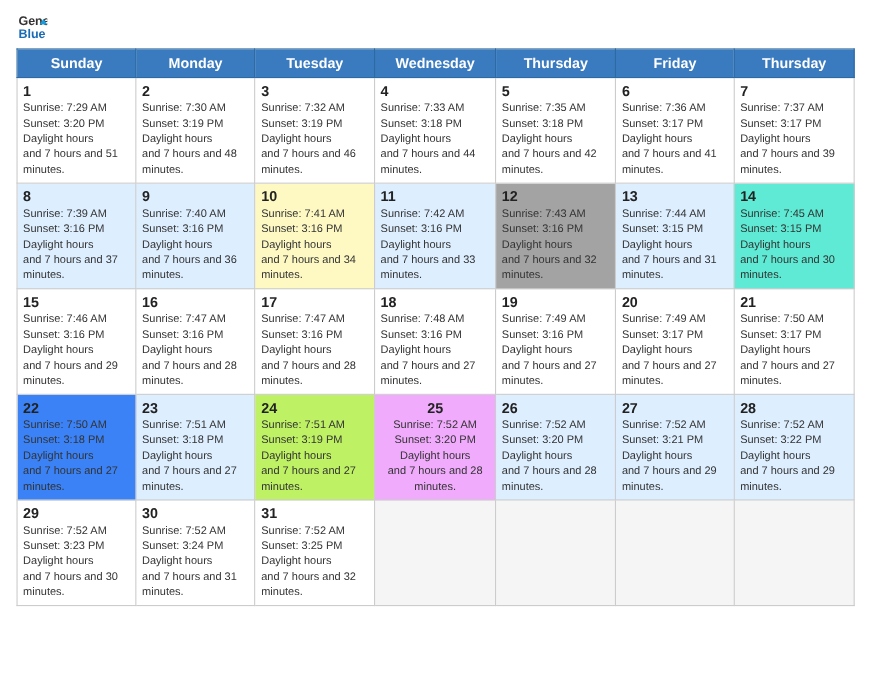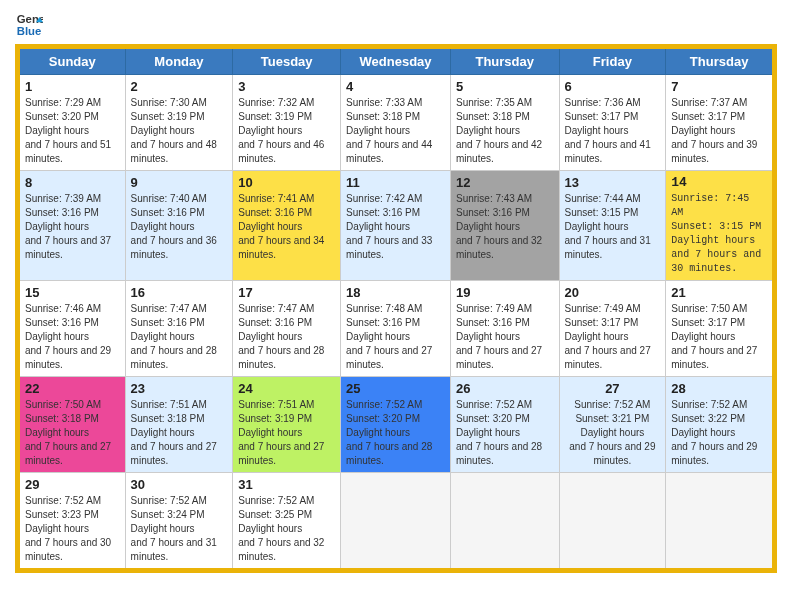--- a/index.html
+++ b/index.html
@@ -38,21 +38,21 @@
       font-weight: bold;
       color: #333;
     }
     .subtitle {
       font-size: 14px;
       color: #555;
     }
     table {
       width: 100%;
       border-collapse: collapse;
-      border: 5px solid #eab308;
+      border: 1px solid #eab308;
     }
     th {
       background-color: #3a7abf;
       color: #fff;
       font-size: 13px;
       font-weight: bold;
       padding: 5px 4px;
       text-align: center;
       border: 1px solid #2d6aa3;
     }
@@ -154,37 +154,37 @@
         </tr>
         <tr>
           <td style="background: rgb(221, 238, 255);">
             <span class="day-num">8</span>
             <div class="day-info">Sunrise: 7:39 AM<br>Sunset: 3:16 PM<br>Daylight hours<br>and 7 hours and 37 minutes.</div>
           </td>
           <td style="background: rgb(221, 238, 255);">
             <span class="day-num">9</span>
             <div class="day-info">Sunrise: 7:40 AM<br>Sunset: 3:16 PM<br>Daylight hours<br>and 7 hours and 36 minutes.</div>
           </td>
-          <td style="background: #fde047;">
+          <td style="background: #fef9c3;">
             <span class="day-num">10</span>
             <div class="day-info">Sunrise: 7:41 AM<br>Sunset: 3:16 PM<br>Daylight hours<br>and 7 hours and 34 minutes.</div>
           </td>
           <td style="background: rgb(221, 238, 255); margin-left: 41px;">
             <span class="day-num">11</span>
             <div class="day-info">Sunrise: 7:42 AM<br>Sunset: 3:16 PM<br>Daylight hours<br>and 7 hours and 33 minutes.</div>
           </td>
           <td style="background: #a3a3a3; margin-left: 46px;">
             <span class="day-num">12</span>
             <div class="day-info">Sunrise: 7:43 AM<br>Sunset: 3:16 PM<br>Daylight hours<br>and 7 hours and 32 minutes.</div>
           </td>
           <td style="background: rgb(221, 238, 255);">
             <span class="day-num">13</span>
             <div class="day-info">Sunrise: 7:44 AM<br>Sunset: 3:15 PM<br>Daylight hours<br>and 7 hours and 31 minutes.</div>
           </td>
-          <td style="background: #fde047; font-family: Liberation Mono, monospace;">
+          <td style="background: #5eead4;">
             <span class="day-num">14</span>
             <div class="day-info">Sunrise: 7:45 AM<br>Sunset: 3:15 PM<br>Daylight hours<br>and 7 hours and 30 minutes.</div>
           </td>
         </tr>
         <tr>
           <td>
             <span class="day-num">15</span>
             <div class="day-info">Sunrise: 7:46 AM<br>Sunset: 3:16 PM<br>Daylight hours<br>and 7 hours and 29 minutes.</div>
           </td>
           <td>
@@ -206,41 +206,41 @@
           <td>
             <span class="day-num">20</span>
             <div class="day-info">Sunrise: 7:49 AM<br>Sunset: 3:17 PM<br>Daylight hours<br>and 7 hours and 27 minutes.</div>
           </td>
           <td>
             <span class="day-num">21</span>
             <div class="day-info">Sunrise: 7:50 AM<br>Sunset: 3:17 PM<br>Daylight hours<br>and 7 hours and 27 minutes.</div>
           </td>
         </tr>
         <tr>
-          <td style="background: #ec4899;">
+          <td style="background: #3b82f6;">
             <span class="day-num">22</span>
             <div class="day-info">Sunrise: 7:50 AM<br>Sunset: 3:18 PM<br>Daylight hours<br>and 7 hours and 27 minutes.</div>
           </td>
           <td style="background: rgb(221, 238, 255);">
             <span class="day-num">23</span>
             <div class="day-info">Sunrise: 7:51 AM<br>Sunset: 3:18 PM<br>Daylight hours<br>and 7 hours and 27 minutes.</div>
           </td>
           <td style="background: #bef264;">
             <span class="day-num">24</span>
             <div class="day-info">Sunrise: 7:51 AM<br>Sunset: 3:19 PM<br>Daylight hours<br>and 7 hours and 27 minutes.</div>
           </td>
-          <td style="background: #3b82f6;">
+          <td style="background: #f0abfc; text-align: center;">
             <span class="day-num">25</span>
             <div class="day-info">Sunrise: 7:52 AM<br>Sunset: 3:20 PM<br>Daylight hours<br>and 7 hours and 28 minutes.</div>
           </td>
           <td style="background: rgb(221, 238, 255);">
             <span class="day-num">26</span>
             <div class="day-info">Sunrise: 7:52 AM<br>Sunset: 3:20 PM<br>Daylight hours<br>and 7 hours and 28 minutes.</div>
           </td>
-          <td style="background: rgb(221, 238, 255); text-align: center;">
+          <td style="background: rgb(221, 238, 255);">
             <span class="day-num">27</span>
             <div class="day-info">Sunrise: 7:52 AM<br>Sunset: 3:21 PM<br>Daylight hours<br>and 7 hours and 29 minutes.</div>
           </td>
           <td style="background: rgb(221, 238, 255);">
             <span class="day-num">28</span>
             <div class="day-info">Sunrise: 7:52 AM<br>Sunset: 3:22 PM<br>Daylight hours<br>and 7 hours and 29 minutes.</div>
           </td>
         </tr>
         <tr>
           <td>

